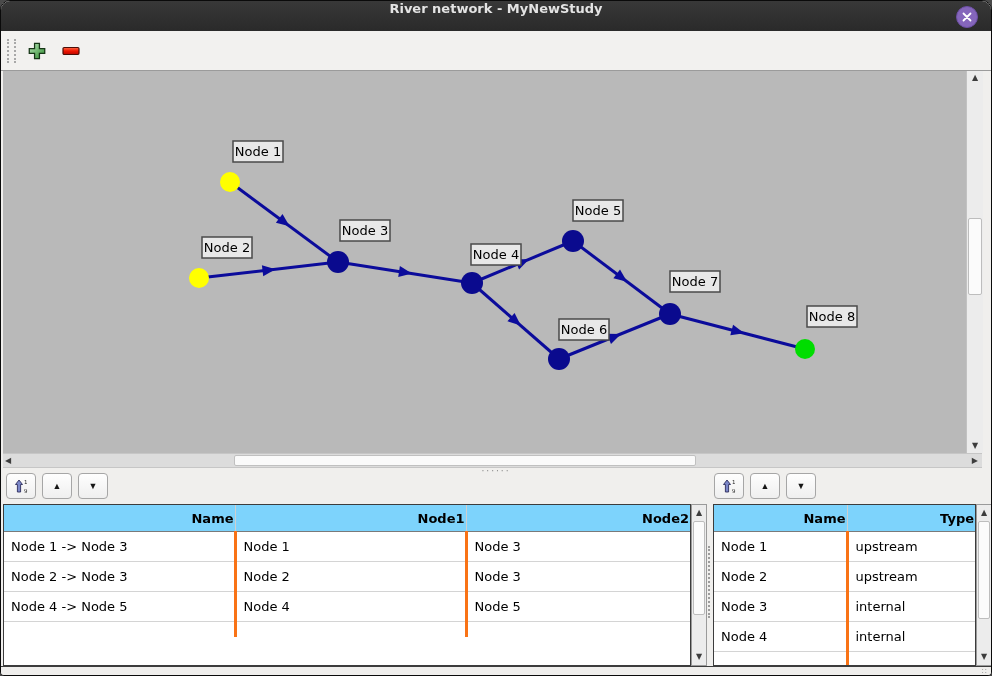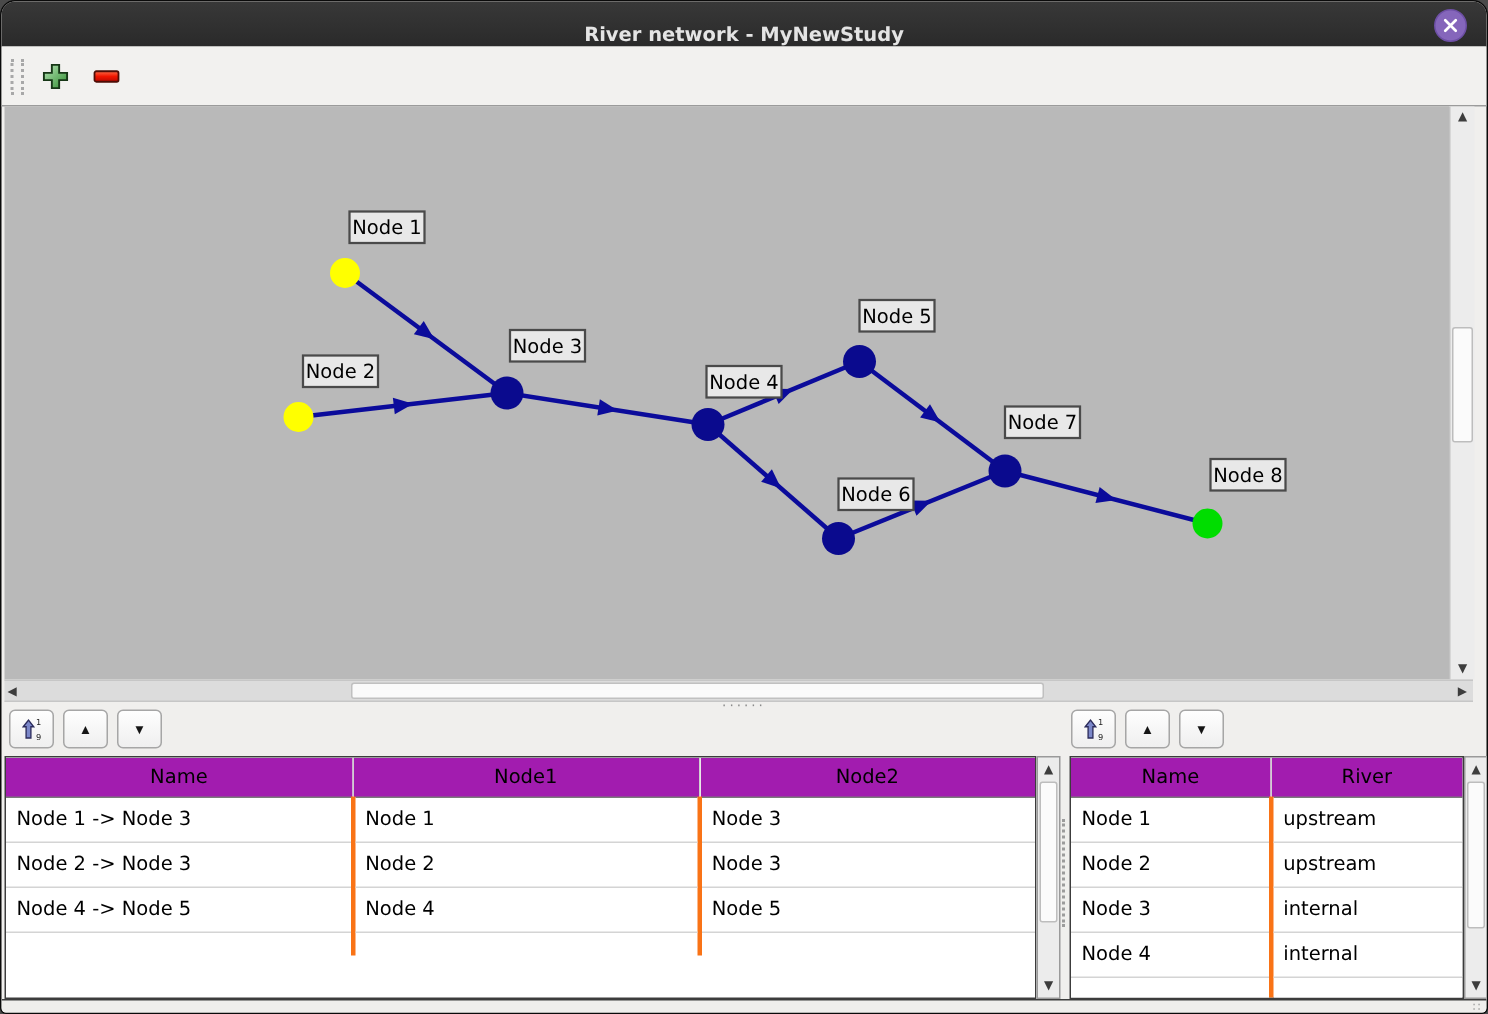--- a/index.html
+++ b/index.html
@@ -1,20 +1,20 @@
 <!DOCTYPE html>
 <html><head>
 <meta charset="utf-8">
 <style>
   html,body{margin:0;padding:0;background:#4a4a4a;font-family:"DejaVu Sans",sans-serif;}
   .window{position:relative;width:992px;height:676px;box-sizing:border-box;
     background:#f0efed;border:1px solid #0a0a0a;border-radius:10px 10px 4px 4px;overflow:hidden;}
   
   .titlebar{position:absolute;left:0;top:0;width:100%;height:30px;
-    background:linear-gradient(#383838,#2a2a2a);display:flex;align-items:flex-end;justify-content:center;}
+    background:linear-gradient(#383838,#2a2a2a);display:flex;align-items:flex-start;justify-content:center;}
   .title{color:#e4e4e4;font-size:13px;font-weight:bold;}
   .close-btn{position:absolute;right:13px;top:5px;width:20px;height:20px;border-radius:50%;
     background:#8566bb;border:1px solid #6d4fa5;display:flex;align-items:center;justify-content:center;cursor:pointer;}
   
   .toolbar{position:absolute;left:0;top:30px;width:100%;height:39px;background:#f2f1ef;
     border-bottom:1px solid #9b9b9b;display:flex;align-items:center;}
   .tb-handle{width:5px;height:24px;margin-left:6px;border-left:2px dotted #a8a8a8;border-right:2px dotted #a8a8a8;}
   .tb-btn{width:26px;height:26px;margin-left:8px;background:transparent;border:none;padding:0;
     display:flex;align-items:center;justify-content:center;cursor:pointer;}
   
@@ -32,21 +32,21 @@
   .btn-row{position:absolute;top:472px;display:flex;gap:6px;}
   .btn-row.left{left:5px;} .btn-row.right{left:713px;}
   .sq-btn{width:30px;height:26px;border:1px solid #a6a6a6;border-radius:4px;
     background:linear-gradient(#fefefe,#efefef);display:flex;align-items:center;justify-content:center;
     font-size:9px;color:#151515;cursor:pointer;padding:0;}
   
   .tablebox{position:absolute;top:503px;height:162px;background:#fff;border:1px solid #3c3c3c;box-sizing:border-box;overflow:hidden;}
   .tablebox.left{left:2px;width:688px;}
   .tablebox.right{left:712px;width:263px;}
   table{border-collapse:collapse;table-layout:fixed;width:100%;font-size:13px;color:#000;}
-  th{height:24px;font-weight:normal;text-align:center;background:#a21caf;
+  th{height:24px;font-weight:bold;text-align:right;background:#7dd3fc;
      border-bottom:1px solid #7a7a7a;border-right:1px solid #cfcfcf;overflow:hidden;}
   th:last-child{border-right:none;}
   td{height:29px;padding:0 0 0 7px;background:#fff;border-bottom:1px solid #d4d4d4;
      border-right:3px solid #f97316;overflow:hidden;white-space:nowrap;}
   td:last-child{border-right:none;}
   tr.partial td{height:15px;border-bottom:none;}
   .tb-scroll{position:absolute;top:503px;height:162px;width:16px;background:#ececec;border:1px solid #9a9a9a;box-sizing:border-box;}
   .tb-scroll.left{left:690px;} .tb-scroll.right{left:975px;}
   .tb-scroll .thumb{position:absolute;left:1px;right:1px;background:#fbfbfb;border:1px solid #bdbdbd;border-radius:2px;}
   .tb-scroll.left .thumb{top:16px;height:92px;}
@@ -238,21 +238,21 @@
 
   <div class="tablebox right">
     <table id="nodes-table">
       <colgroup>
           <col style="width:133px">
           <col>
         </colgroup>
       <thead>
           <tr>
             <th>Name</th>
-            <th>River</th>
+            <th>Type</th>
           </tr>
         </thead>
       <tbody>
           <tr>
             <td>Node 1</td>
             <td>upstream</td>
           </tr>
           <tr>
             <td>Node 2</td>
             <td>upstream</td>

